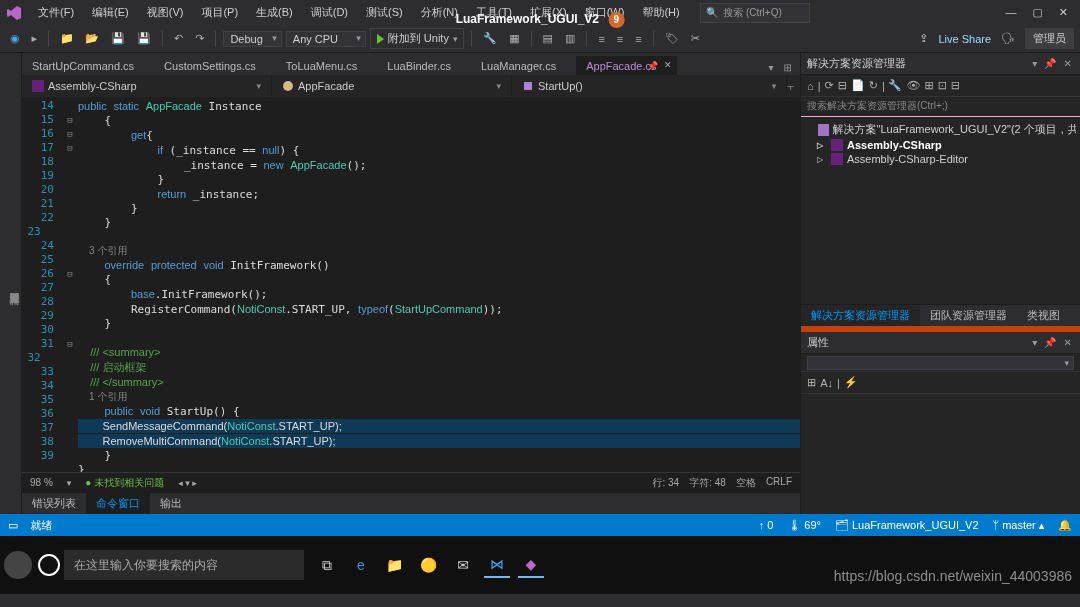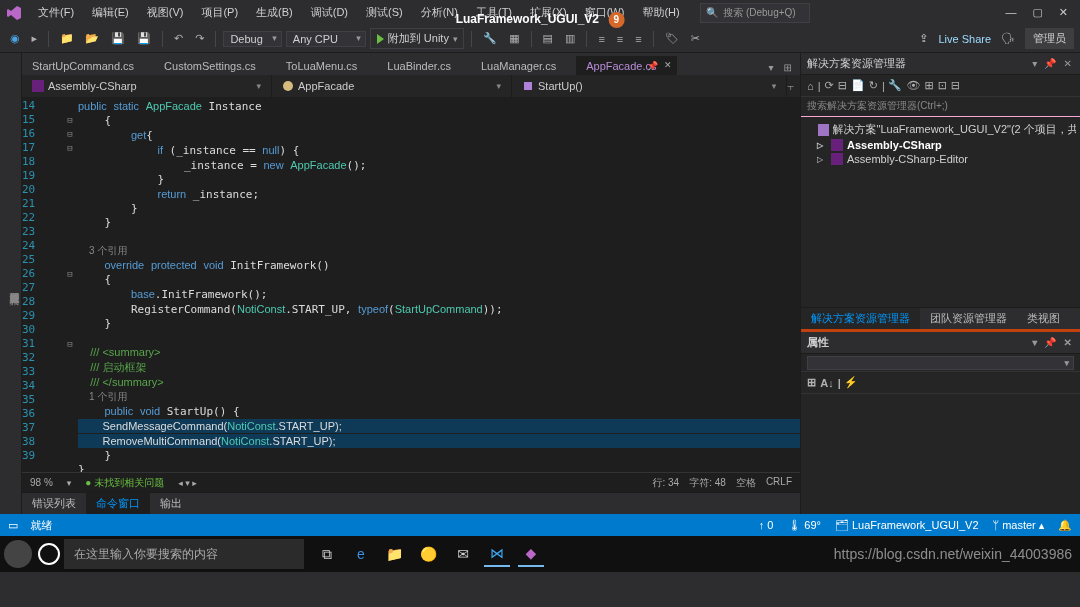--- a/index.html
+++ b/index.html
@@ -37,21 +37,21 @@
 .tab-pin { position:absolute; right:18px; top:4px; font-size:9px; color:#aaa; }
 .tabs-end { margin-left:auto; display:flex; gap:2px; padding-right:4px; color:#999; }
 .tabs-end span { padding:2px 4px; cursor:pointer; font-size:10px; }
 
 .breadcrumb { height:22px; background:#252526; display:flex; align-items:center; font-size:11px; color:#ccc; }
 .crumb { padding:0 10px; display:flex; align-items:center; gap:4px; cursor:pointer; border-right:1px solid #1c1c1c; height:100%; }
 .crumb .ico { width:12px; height:12px; display:inline-block; }
 .crumb-end { margin-left:auto; padding-right:6px; color:#888; }
 
 .code-area { flex:1; display:flex; overflow:hidden; background:#1e1e1e; position:relative; }
-.gutter { width:40px; background:#1e1e1e; text-align:left; padding:2px 8px 2px 0; font-family:Consolas,monospace; font-size:11px; color:#2b91af; line-height:14px; }
+.gutter { width:40px; background:#1e1e1e; text-align:right; padding:2px 8px 2px 0; font-family:Consolas,monospace; font-size:11px; color:#2b91af; line-height:14px; }
 .fold { width:16px; padding-top:2px; font-family:Consolas,monospace; font-size:9px; color:#888; line-height:14px; text-align:center; }
 .code { flex:1; font-family:Consolas,monospace; font-size:11px; line-height:14px; padding:2px 0; white-space:pre; color:#dcdcdc; }
 .code .kw { color:#569cd6; }
 .code .type { color:#4ec9b0; }
 .code .comment { color:#57a64a; }
 .code .hint { color:#888; font-size:10px; }
 .code .hl { background:#0f3a57; display:inline-block; width:100%; }
 
 .statusline { height:20px; background:#1e1e1e; border-top:1px solid #333; display:flex; align-items:center; font-size:10px; color:#aaa; padding:0 8px; gap:14px; }
 .statusline .right { margin-left:auto; display:flex; gap:10px; }
@@ -63,32 +63,32 @@
 .panel-toolbar { height:22px; background:#252526; display:flex; align-items:center; gap:4px; padding:0 6px; border-bottom:1px solid #333; }
 .panel-toolbar span { cursor:pointer; color:#b0b0b0; font-size:11px; }
 .panel-search { height:20px; background:#252526; padding:2px 6px; font-size:10px; color:#888; border-bottom:1px solid #f9a8d4; }
 .tree { flex:1; padding:4px 4px; font-size:11px; overflow:auto; }
 .tree-row { display:flex; align-items:center; gap:4px; padding:1px 0; cursor:pointer; }
 .tree-row .exp { width:10px; font-size:8px; color:#ccc; }
 .tree-row.bold { font-weight:700; color:#fff; }
 .panel-tabs { height:22px; background:#2d2d30; display:flex; align-items:center; border-top:1px solid #1c1c1c; }
 .panel-tab { padding:3px 10px; font-size:11px; cursor:pointer; color:#bbb; }
 .panel-tab.active { background:#252526; color:#0097fb; }
-.props { border-top:3px solid #c2410c;font-weight:bold; }
+.props { border-top:6px solid #c2410c; }
 .props .panel-header .tools span { font-size:10px; }
 
 .bottom-tabs { height:22px; background:#2d2d30; display:flex; align-items:flex-end; border-top:1px solid #1c1c1c; }
 .bottom-tabs .btab { padding:3px 10px; font-size:11px; cursor:pointer; color:#bbb; }
 .bottom-tabs .btab.active { background:#1e1e1e; color:#0097fb; }
 
 .statusbar { height:22px; background:#007acc; display:flex; align-items:center; color:#fff; font-size:11px; padding:0 8px; gap:12px; }
 .statusbar .right { margin-left:auto; display:flex; gap:14px; align-items:center; }
 .statusbar .item { display:flex; align-items:center; gap:3px; cursor:pointer; }
 
-.taskbar { height:36px; background:#101010; display:flex; align-items:center; padding:0 4px; gap:4px; position:relative; }
+.taskbar { height:58px; background:#101010; display:flex; align-items:center; padding:0 4px; gap:4px; position:relative; }
 .taskbar .avatar { width:28px; height:28px; border-radius:50%; background:#444; margin-right:2px; }
 .taskbar .cortana { width:22px; height:22px; border:2px solid #fff; border-radius:50%; }
 .taskbar .searchbar { background:#2b2b2b; height:30px; width:240px; display:flex; align-items:center; padding:0 10px; color:#aaa; font-size:12px; }
 .taskbar .tb-icons { display:flex; gap:8px; margin-left:6px; align-items:center; height:100%; }
 .taskbar .tb-ico { width:26px; height:26px; display:flex; align-items:center; justify-content:center; cursor:pointer; font-size:14px; }
 .taskbar .tb-ico.active { border-bottom:2px solid #76b9ed; }
 .taskbar .watermark { position:absolute; right:8px; bottom:10px; color:#cfcfcf; font-size:14px; opacity:.65; font-family:Arial,sans-serif; pointer-events:none; }
 
 svg { display:block; }
 </style>
@@ -108,21 +108,21 @@
       <span class="menu-item">调试(D)</span>
       <span class="menu-item">测试(S)</span>
       <span class="menu-item">分析(N)</span>
       <span class="menu-item">工具(T)</span>
       <span class="menu-item">扩展(X)</span>
       <span class="menu-item">窗口(W)</span>
       <span class="menu-item">帮助(H)</span>
     </div>
   <div class="search-box">
     <span>🔍</span>
-    <span>搜索 (Debug+Q)</span>
+    <span>搜索 (Ctrl+Q)</span>
   </div>
   <div class="title-area">
     <span>LuaFramework_UGUI_V2</span>
     <span class="badge">9</span>
   </div>
   <div class="spacer"></div>
   <div class="win-controls">
     <span>—</span>
     <span>▢</span>
     <span>✕</span>

